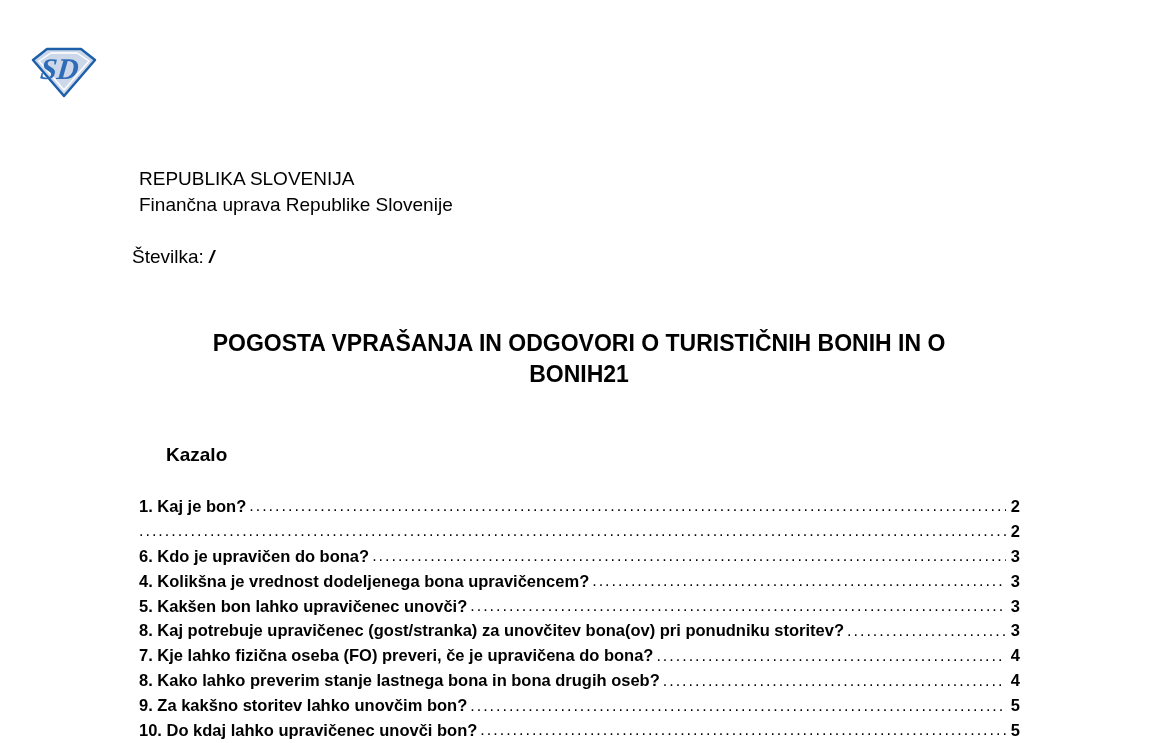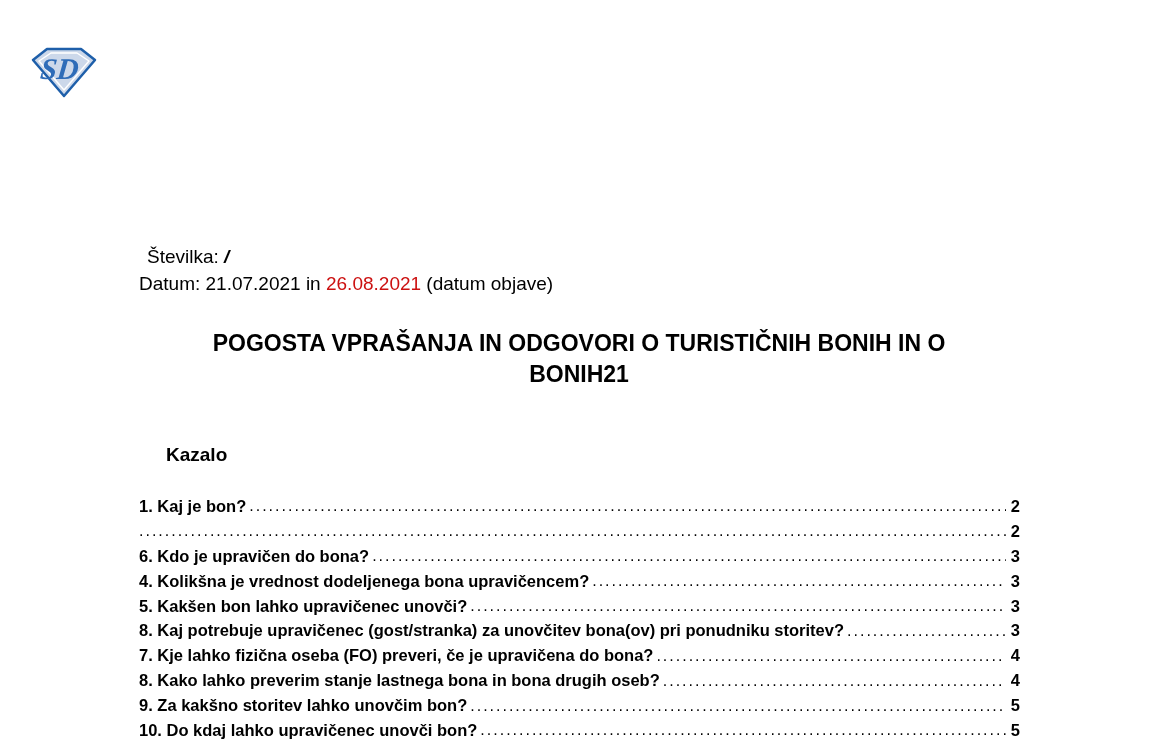--- a/index.html
+++ b/index.html
@@ -26,21 +26,21 @@
   .org-block {
     position: absolute;
     left: 139px;
     top: 166px;
     font-size: 19px;
     line-height: 26px;
     white-space: nowrap;
   }
   .meta-line-1 {
     position: absolute;
-    left: 147px;
+    left: 132px;
     top: 244px;
     font-size: 19px;
     line-height: 26px;
     white-space: nowrap;
   }
   .meta-line-2 {
     position: absolute;
     left: 139px;
     top: 271px;
     font-size: 19px;
@@ -112,30 +112,28 @@
 <div class="page">
 
   <div class="logo">
     <svg width="66" height="54" viewBox="0 0 66 54" xmlns="http://www.w3.org/2000/svg">
       <polygon points="2,15 16,4 50,4 64,15 33,51" fill="#CCD8EA" stroke="#1E5FAA" stroke-width="2.5" stroke-linejoin="round"></polygon>
       <polygon points="8,16 20,8 46,8 58,16 33,45" fill="none" stroke="#FFFFFF" stroke-width="1.5" stroke-linejoin="round"></polygon>
       <text x="12" y="34" font-family="Liberation Serif, serif" font-style="italic" font-weight="700" font-size="30" fill="#2E6CB8" transform="skewX(-6)">SD</text>
     </svg>
   </div>
 
+  <div class="org-block">
+    <div>REPUBLIKA SLOVENIJA</div>
+    <div>Finančna uprava Republike Slovenije</div>
+  </div>
 
   <div class="meta-line-1">
     <span>Številka:</span>
     <span class="number-value">/</span>
-  </div>
-  <div class="meta-line-2">
-    <span>Datum:</span>
-    <span>21.07.2021 in</span>
-    <span class="date-highlight" style="color: rgb(204, 17, 17);">26.08.2021</span>
-    <span>(datum objave)</span>
   </div>
 
   <div class="doc-title">
     <div>POGOSTA VPRAŠANJA IN ODGOVORI O TURISTIČNIH BONIH IN O</div>
     <div>BONIH21</div>
   </div>
 
   <div class="toc-heading">Kazalo</div>
 
   <div class="toc">

